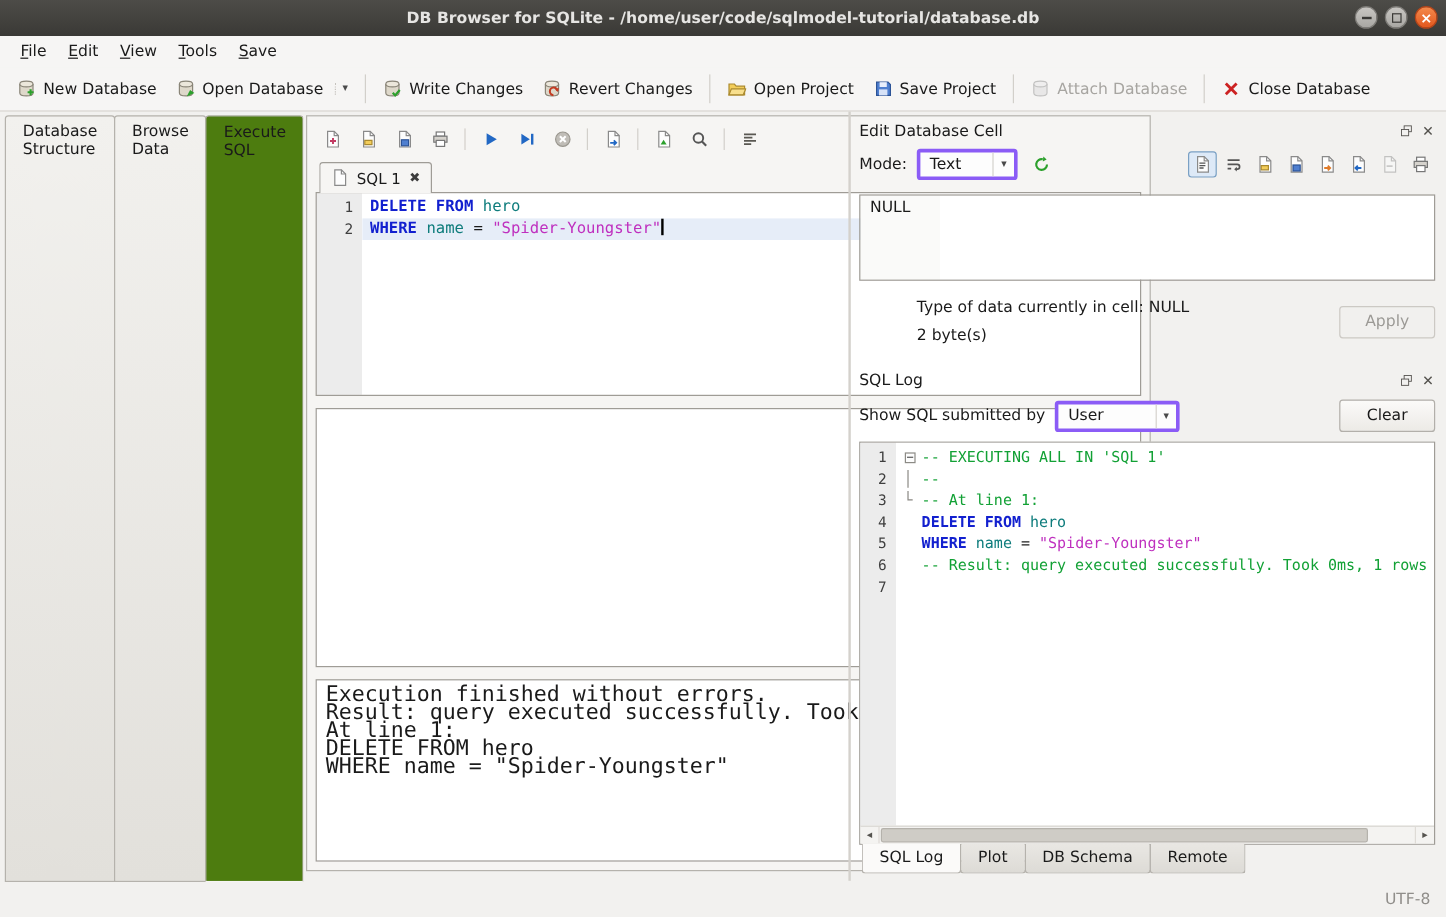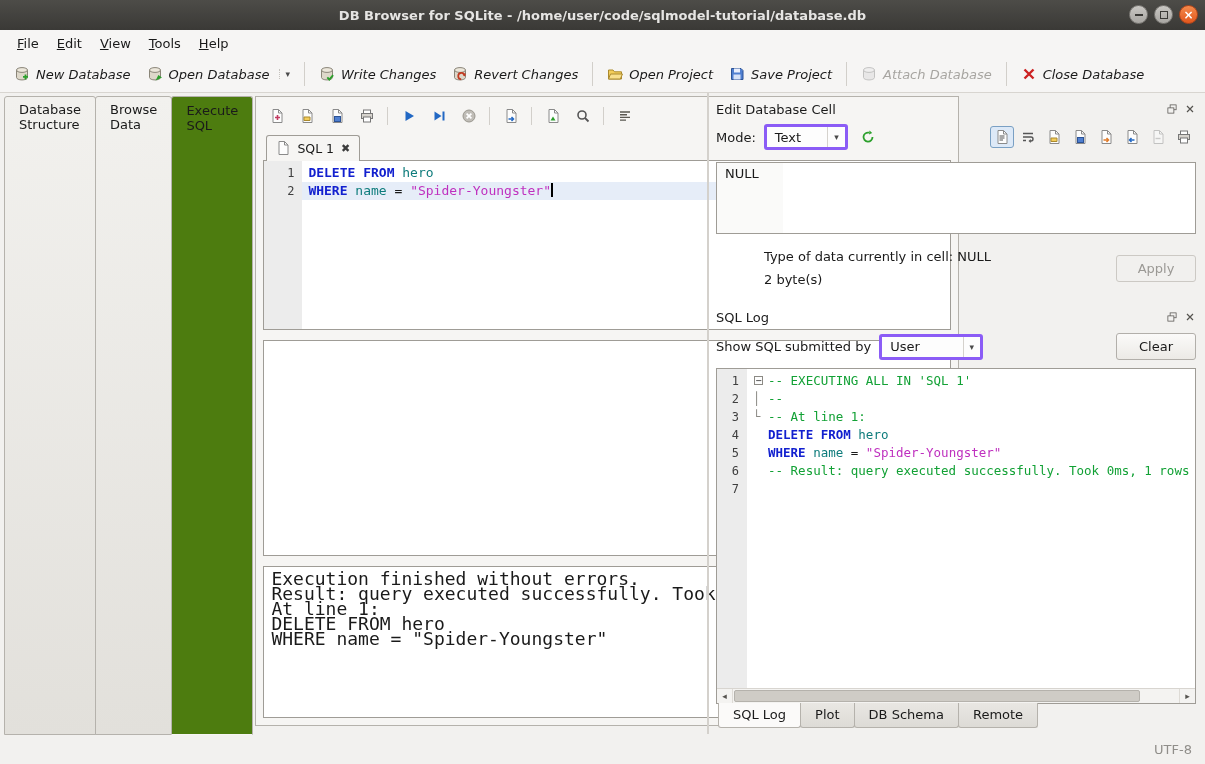--- a/index.html
+++ b/index.html
@@ -31,21 +31,21 @@
   .min-glyph { width:8px; height:2px; background:#3a3936; display:block; }
   .max-glyph { width:8px; height:8px; border:1.5px solid #3a3936; display:block; }
 
   
   .menubar { height:26px; flex:none; background:#f6f5f4; display:flex; align-items:center; padding-left:8px; }
   .menu-item { display:inline-block; padding:3px 9px; }
   .menu-item::first-letter { text-decoration:underline; }
 
   
   .toolbar { height:37px; flex:none; background:#f6f5f4; border-bottom:1px solid #d8d5d0; display:flex; align-items:center; padding:0 6px; }
-  .tb-btn { display:flex; align-items:center; gap:6px; padding:5px 8px; border-radius:3px; white-space:nowrap;font-style:italic; }
+  .tb-btn { display:flex; align-items:center; gap:6px; padding:5px 8px; border-radius:3px; white-space:nowrap; }
   .tb-btn.disabled { color:#a7a5a1; }
   .tb-sep { width:1px; height:24px; background:#d2cfca; margin:0 6px; flex:none; }
   .tb-sep.sm { height:18px; margin:0 4px; }
   .tb-caret { font-size:9px; color:#4a4a4a; margin-left:4px; padding-left:5px; border-left:1px dotted #c5c2bd; }
 
   
   .main { flex:1; display:flex; min-height:0; }
   .left-pane { width:707px; flex:none; display:flex; flex-direction:row; padding-top:3px; min-height:0; }
   .splitter { width:2px; background:#d4d1cc; flex:none; }
   .right-pane { flex:1; min-width:0; display:flex; flex-direction:column; padding:4px 9px 6px 7px; }
@@ -183,21 +183,21 @@
       </span>
     <span class="win-btn close">×</span>
   </div>
 </div>
 
 <div class="menubar" id="menu-items">
     <div class="menu-item">File</div>
     <div class="menu-item">Edit</div>
     <div class="menu-item">View</div>
     <div class="menu-item">Tools</div>
-    <div class="menu-item">Help</div>
+    <div class="menu-item">Save</div>
   </div>
 
 <div class="toolbar" id="toolbar-buttons">
     <div class="tb-btn">
       <span class="icon">
         <svg width="16" height="16" viewBox="0 0 16 16">
           <path d="M2.5 4v7.5c0 1.35 2.45 2.45 5.5 2.45s5.5-1.1 5.5-2.45V4" fill="#ded8ca" stroke="#8a8578"></path>
           <ellipse cx="8" cy="4" rx="5.5" ry="2.4" fill="#ece7db" stroke="#8a8578"></ellipse>
           <path d="M11.5 8.4v5M9 10.9h5" stroke="#2ca02c" stroke-width="1.8"></path>
         </svg>

